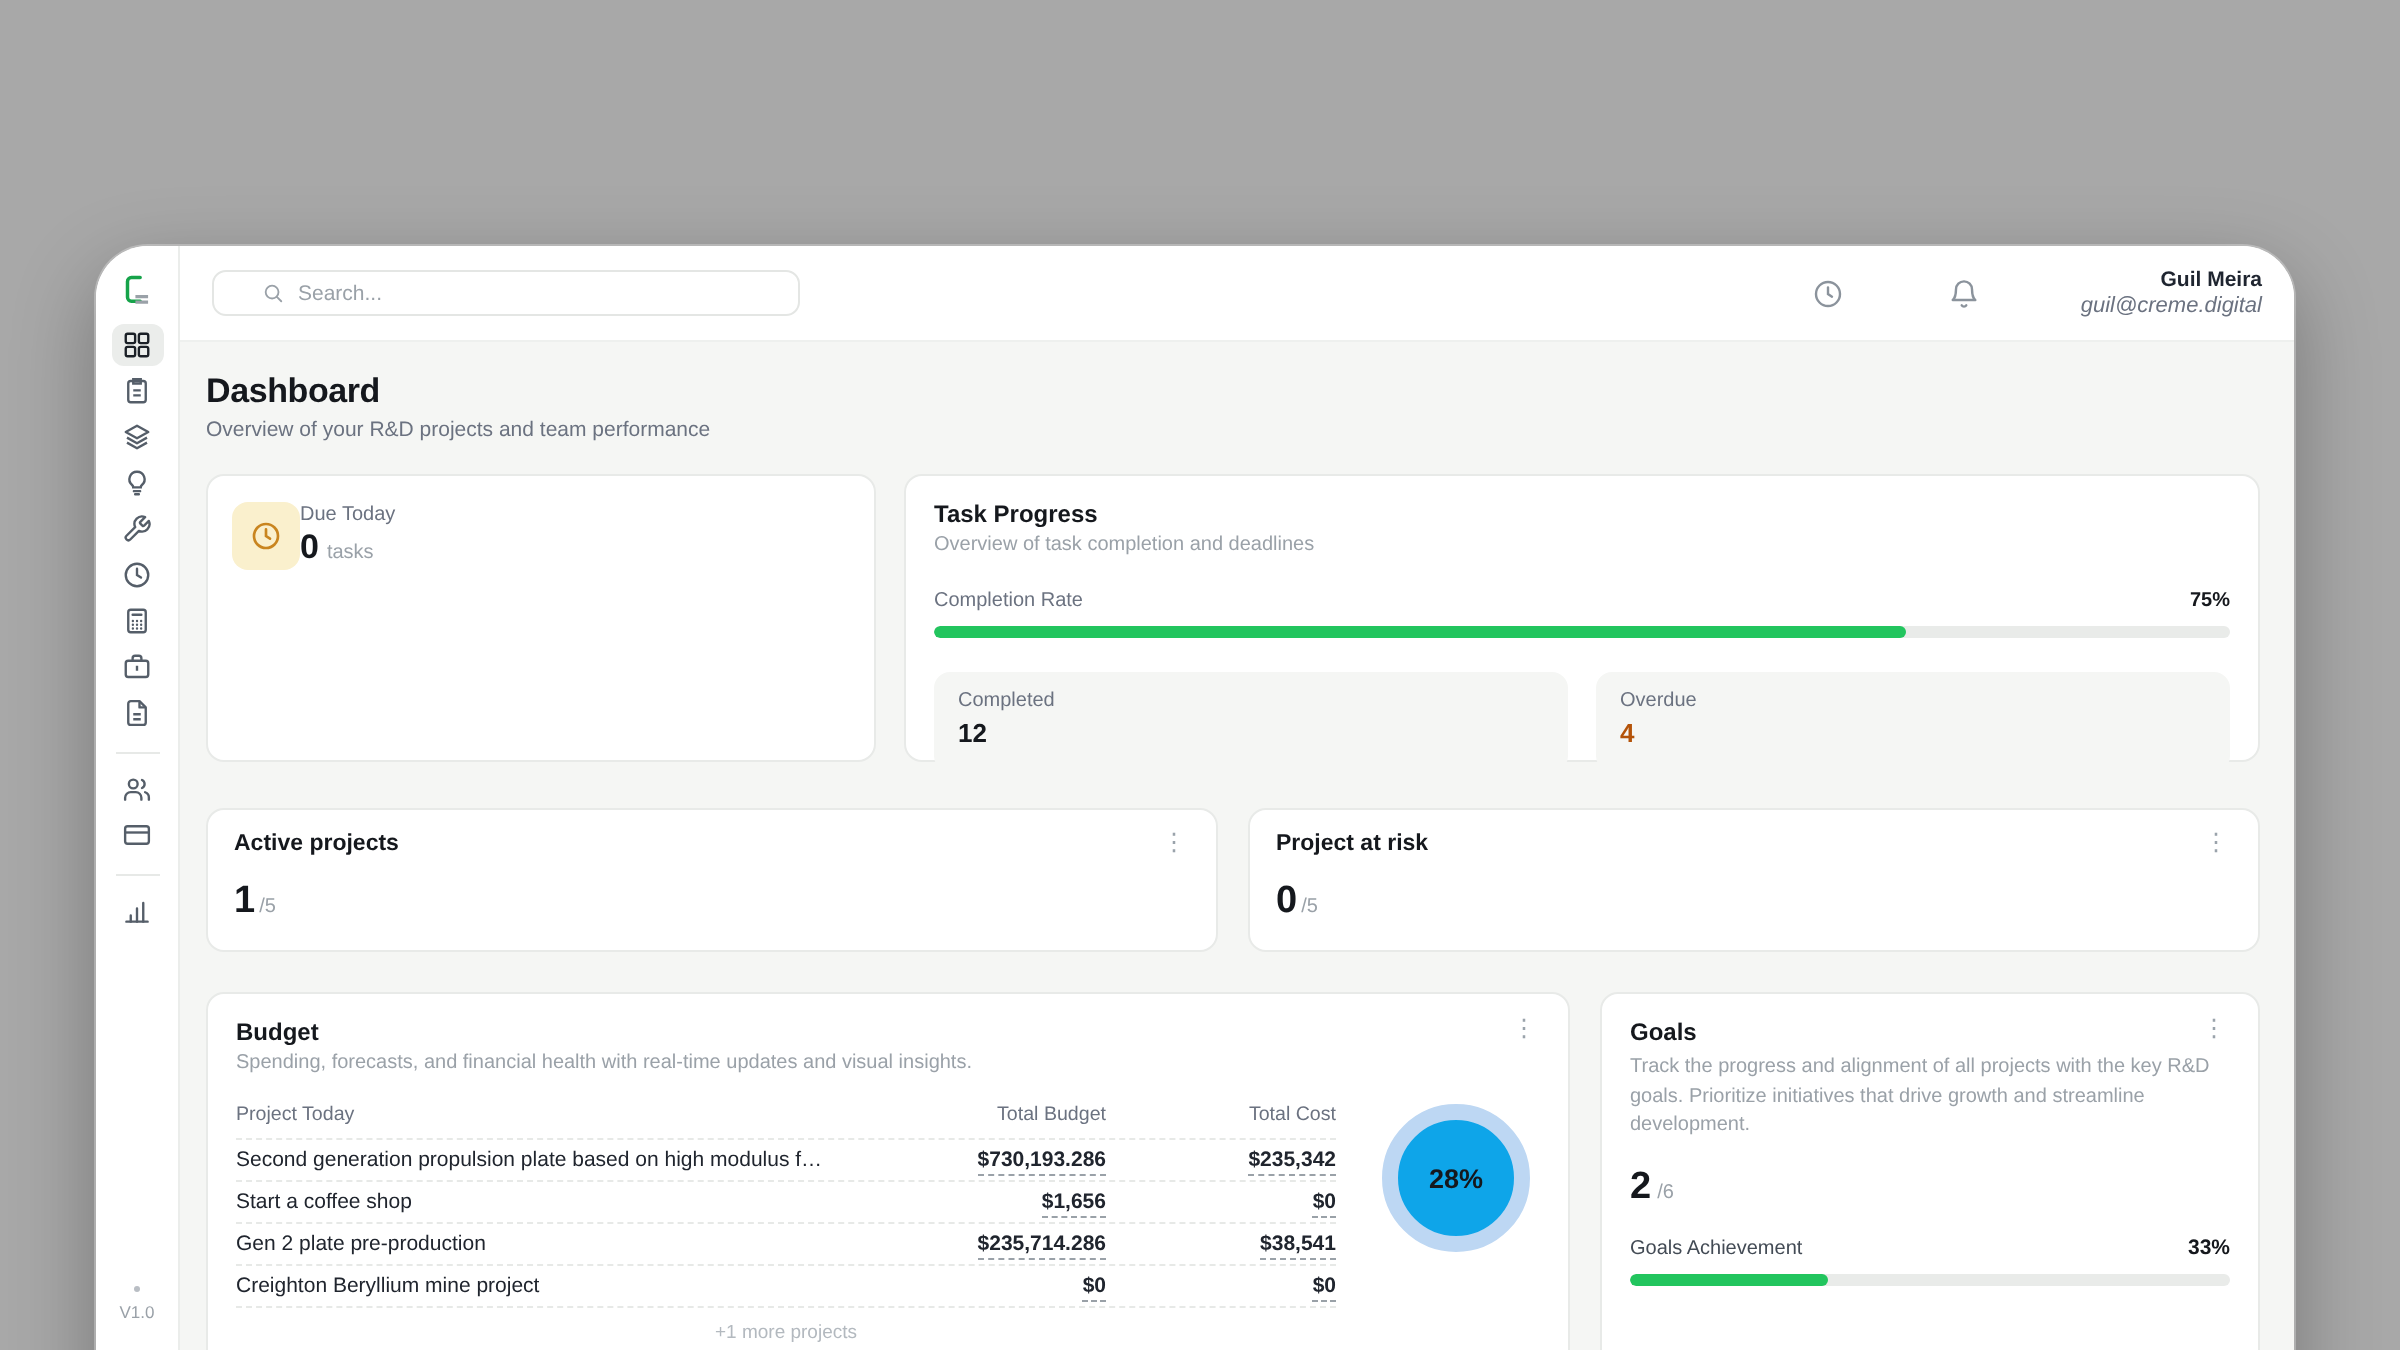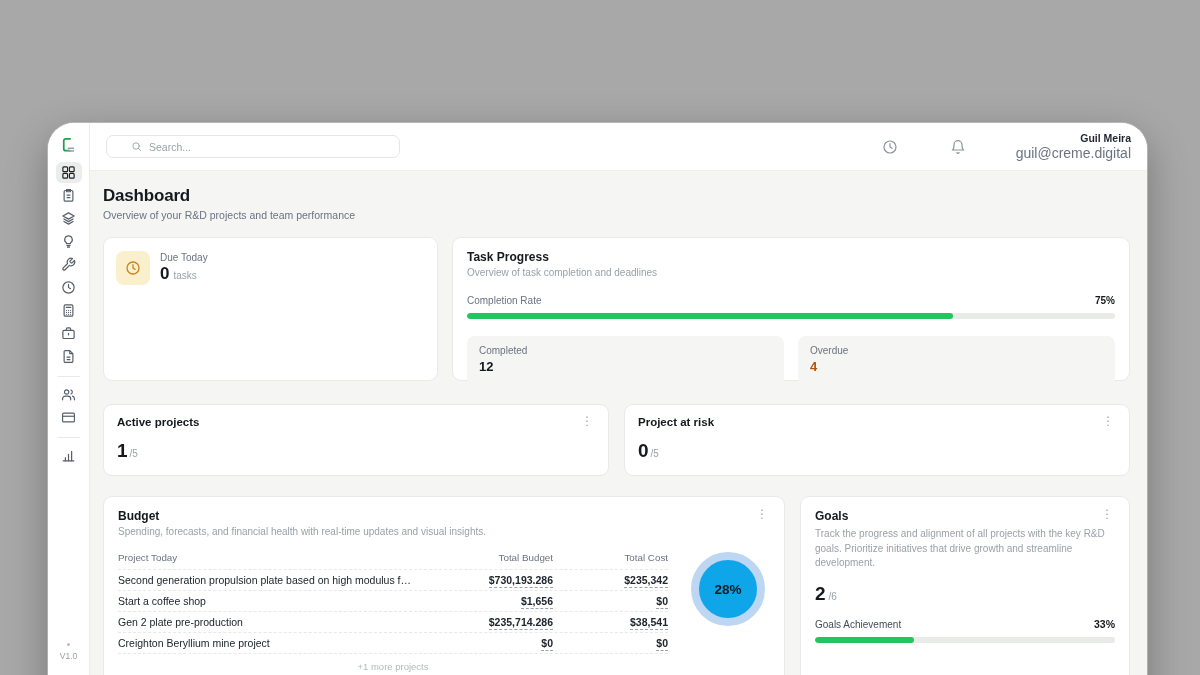--- a/index.html
+++ b/index.html
@@ -30,34 +30,34 @@
   .search { width:294px; height:23px; border:1px solid #e4e6e4; border-radius:7px;
     display:flex; align-items:center; gap:7px; padding:0 24px; color:#9aa1a8; background:#fff; }
   .search svg { width:11px; height:11px; flex:0 0 11px; }
   .search input { border:none; outline:none; flex:1; font-size:10.5px; color:#434b55; background:transparent;
     font-family:"Liberation Sans", sans-serif; }
   .search input::placeholder { color:#9aa1a8; }
   .topbar-right { margin-left:auto; display:flex; align-items:center;gap:32px; }
   .tb-icon { width:16px; height:16px; color:#8b939c; margin-left:20px; cursor:pointer; display:flex; }
   .user-block { margin-left:18px; text-align:right; cursor:pointer; }
   .user-name { font-size:10.5px; font-weight:700; color:#1f2530; }
-  .user-email { font-size:14px; color:#6b7280; margin-top:1px; }
+  .user-email { font-size:11px; color:#6b7280; margin-top:1px;font-style:italic; }
 
   .content { flex:1; background:#f5f6f4; padding:0 17px 0 13px; overflow:hidden; }
   .page-title { padding-top:15px; font-size:17px; font-weight:700; letter-spacing:-.2px; color:#15181d; }
   .page-sub { margin-top:3px; font-size:10.5px; color:#6b7280; margin-bottom:16px; }
 
   .card { background:#fff; border:1px solid #e8eae8; border-radius:9px; }
   .card-title { font-size:12px; font-weight:700; color:#15181d; }
   .card-sub { font-size:10px; color:#9aa1a8; margin-top:3px; }
   .kebab { color:#9aa3ab; font-size:12px; line-height:10px; cursor:pointer; padding:0 2px; }
   .head-row { display:flex; justify-content:space-between; align-items:flex-start; }
 
   .row1 { display:flex; gap:14px; height:144px; }
-  .due-card { width:335px; flex:0 0 335px; padding:13px 12px; display:flex; gap:10px; align-items:flex-start; }
+  .due-card { width:335px; flex:0 0 335px; padding:13px 12px; display:flex; align-items:flex-start; }
   .due-iconbox { width:34px; height:34px; border-radius:8px; background:#faf0cd; color:#c9851f;
     display:flex; align-items:center; justify-content:center; }
   .due-iconbox svg { width:16px; height:16px; }
   .due-label { font-size:10px; color:#6b7280; margin-top:1px; }
   .due-value-row { margin-top:1px; display:flex; align-items:baseline; gap:4px; }
   .due-value { font-size:17px; font-weight:800; }
   .due-unit { font-size:10px; color:#9aa1a8; }
 
   .tp-card { flex:1; padding:12px 14px; min-width:0; }
   .rate-row { margin-top:17px; display:flex; justify-content:space-between; align-items:flex-end; }

